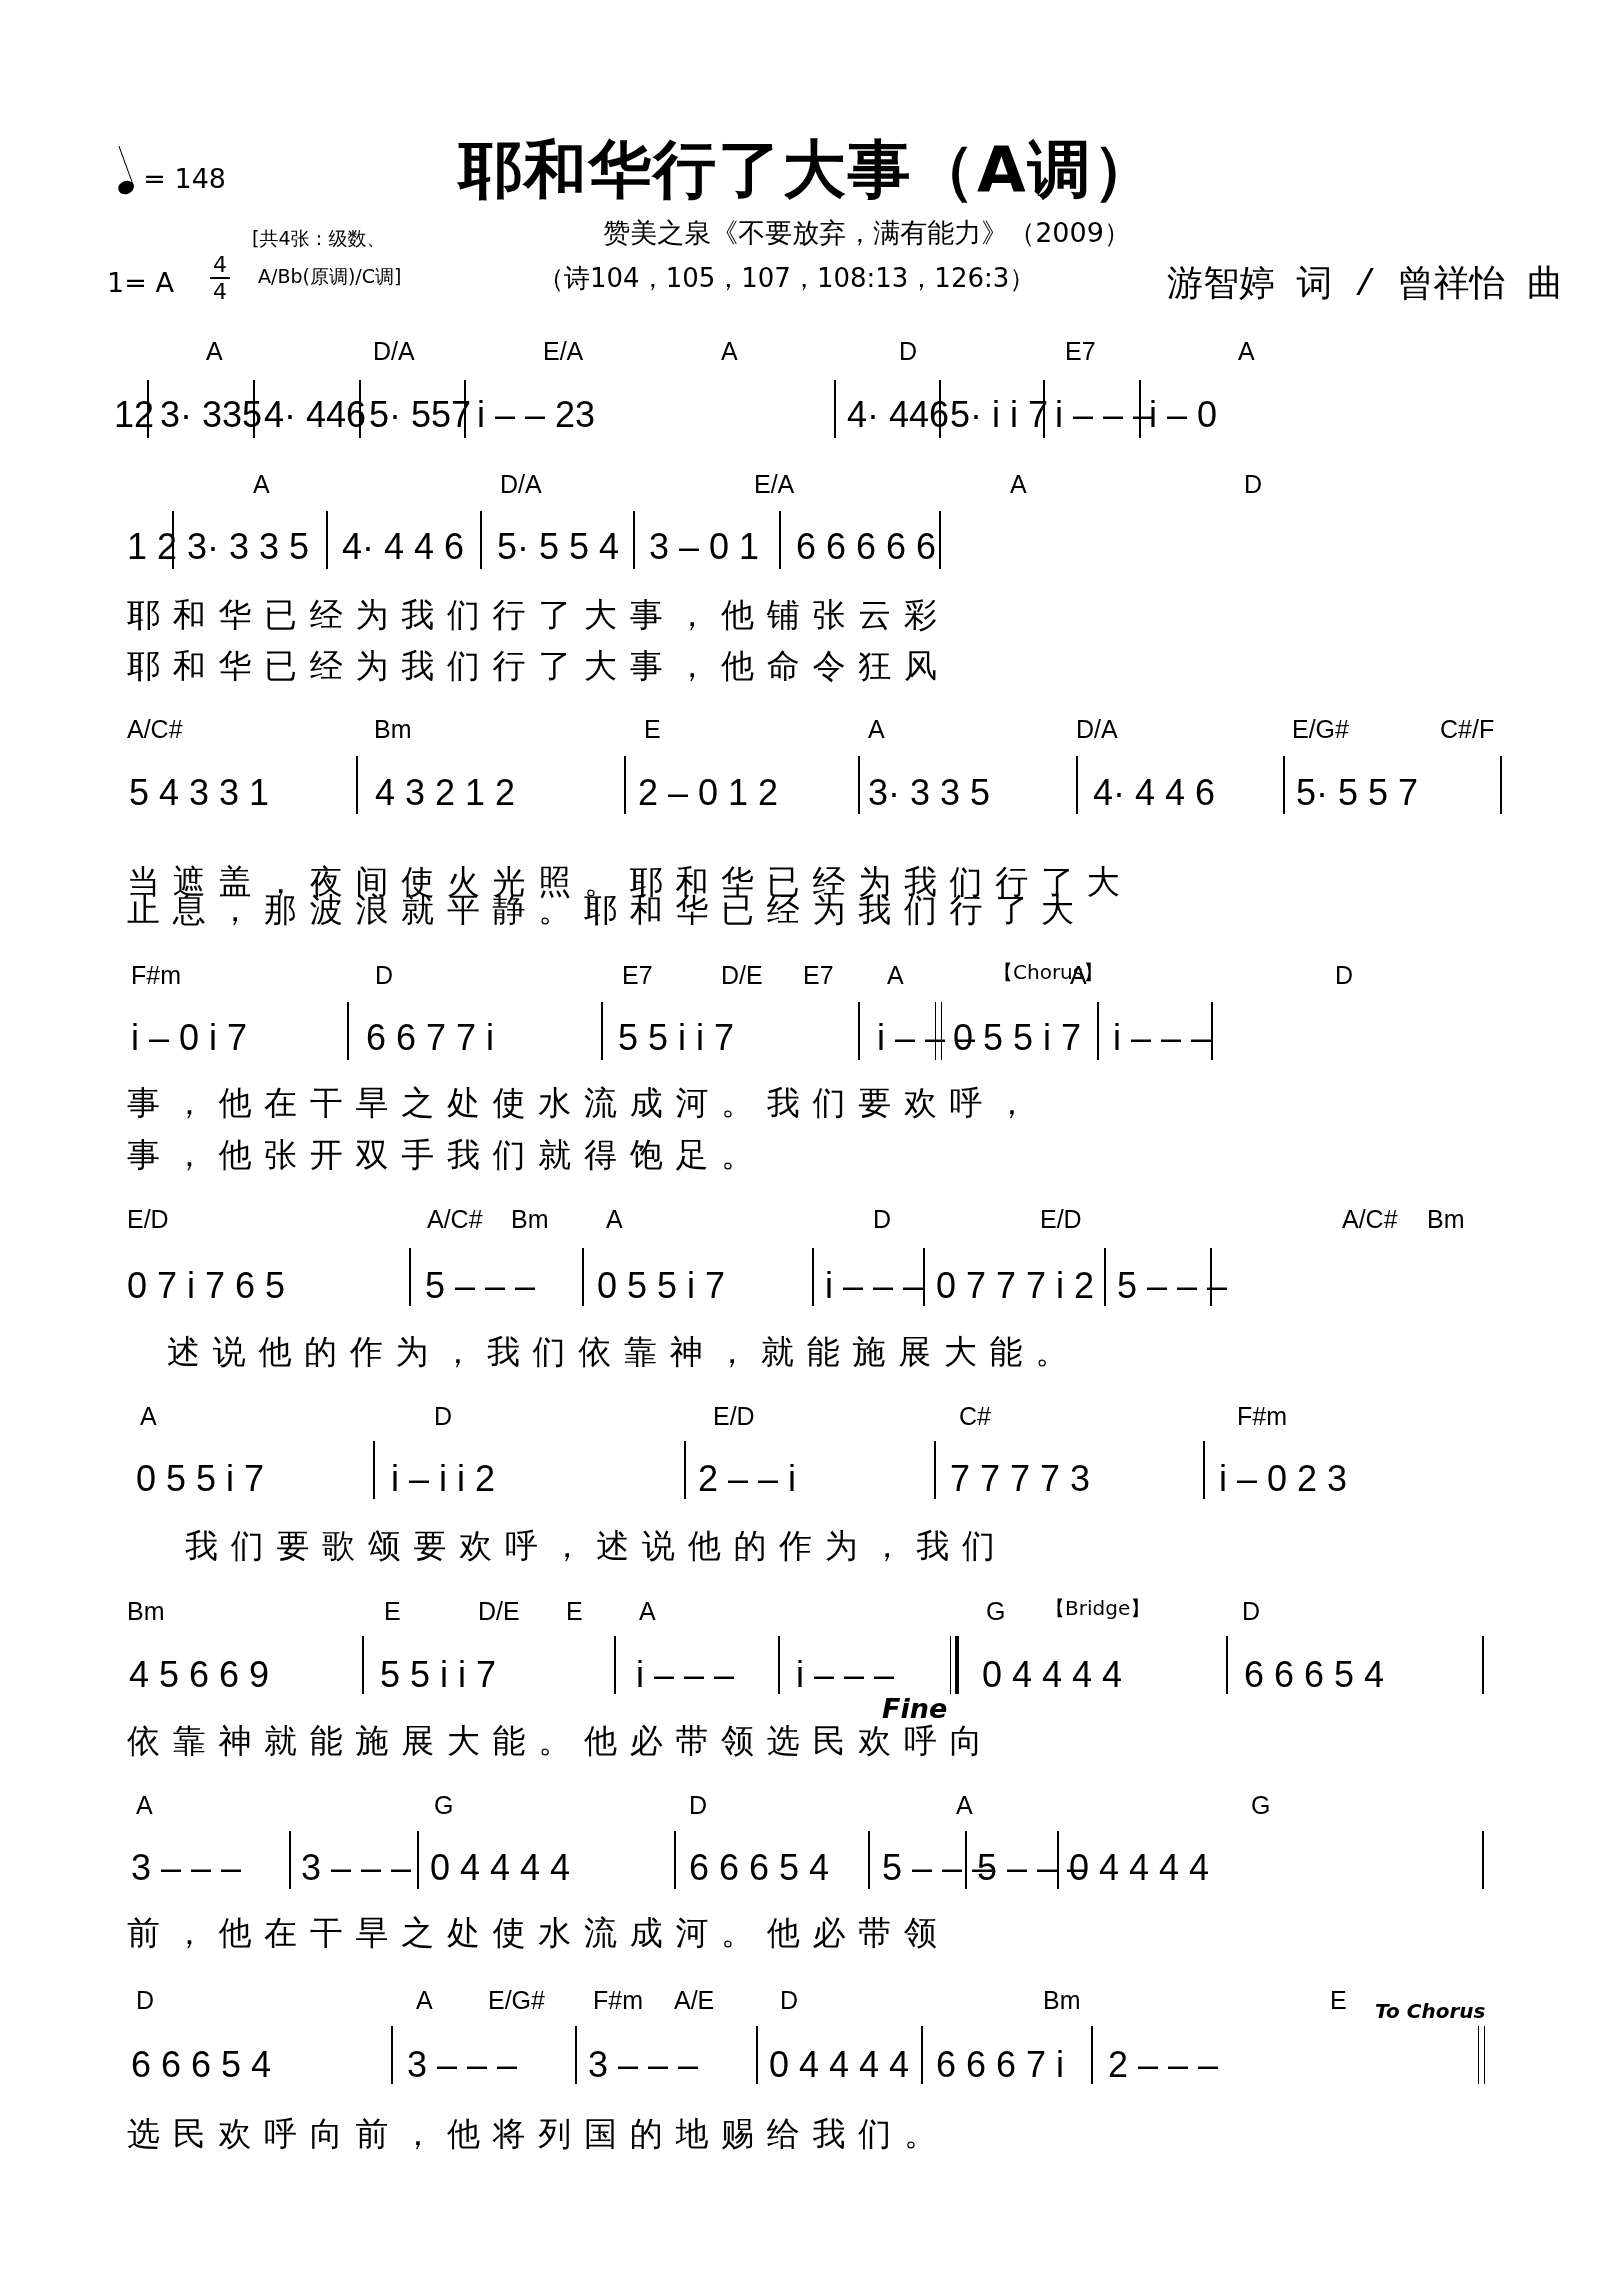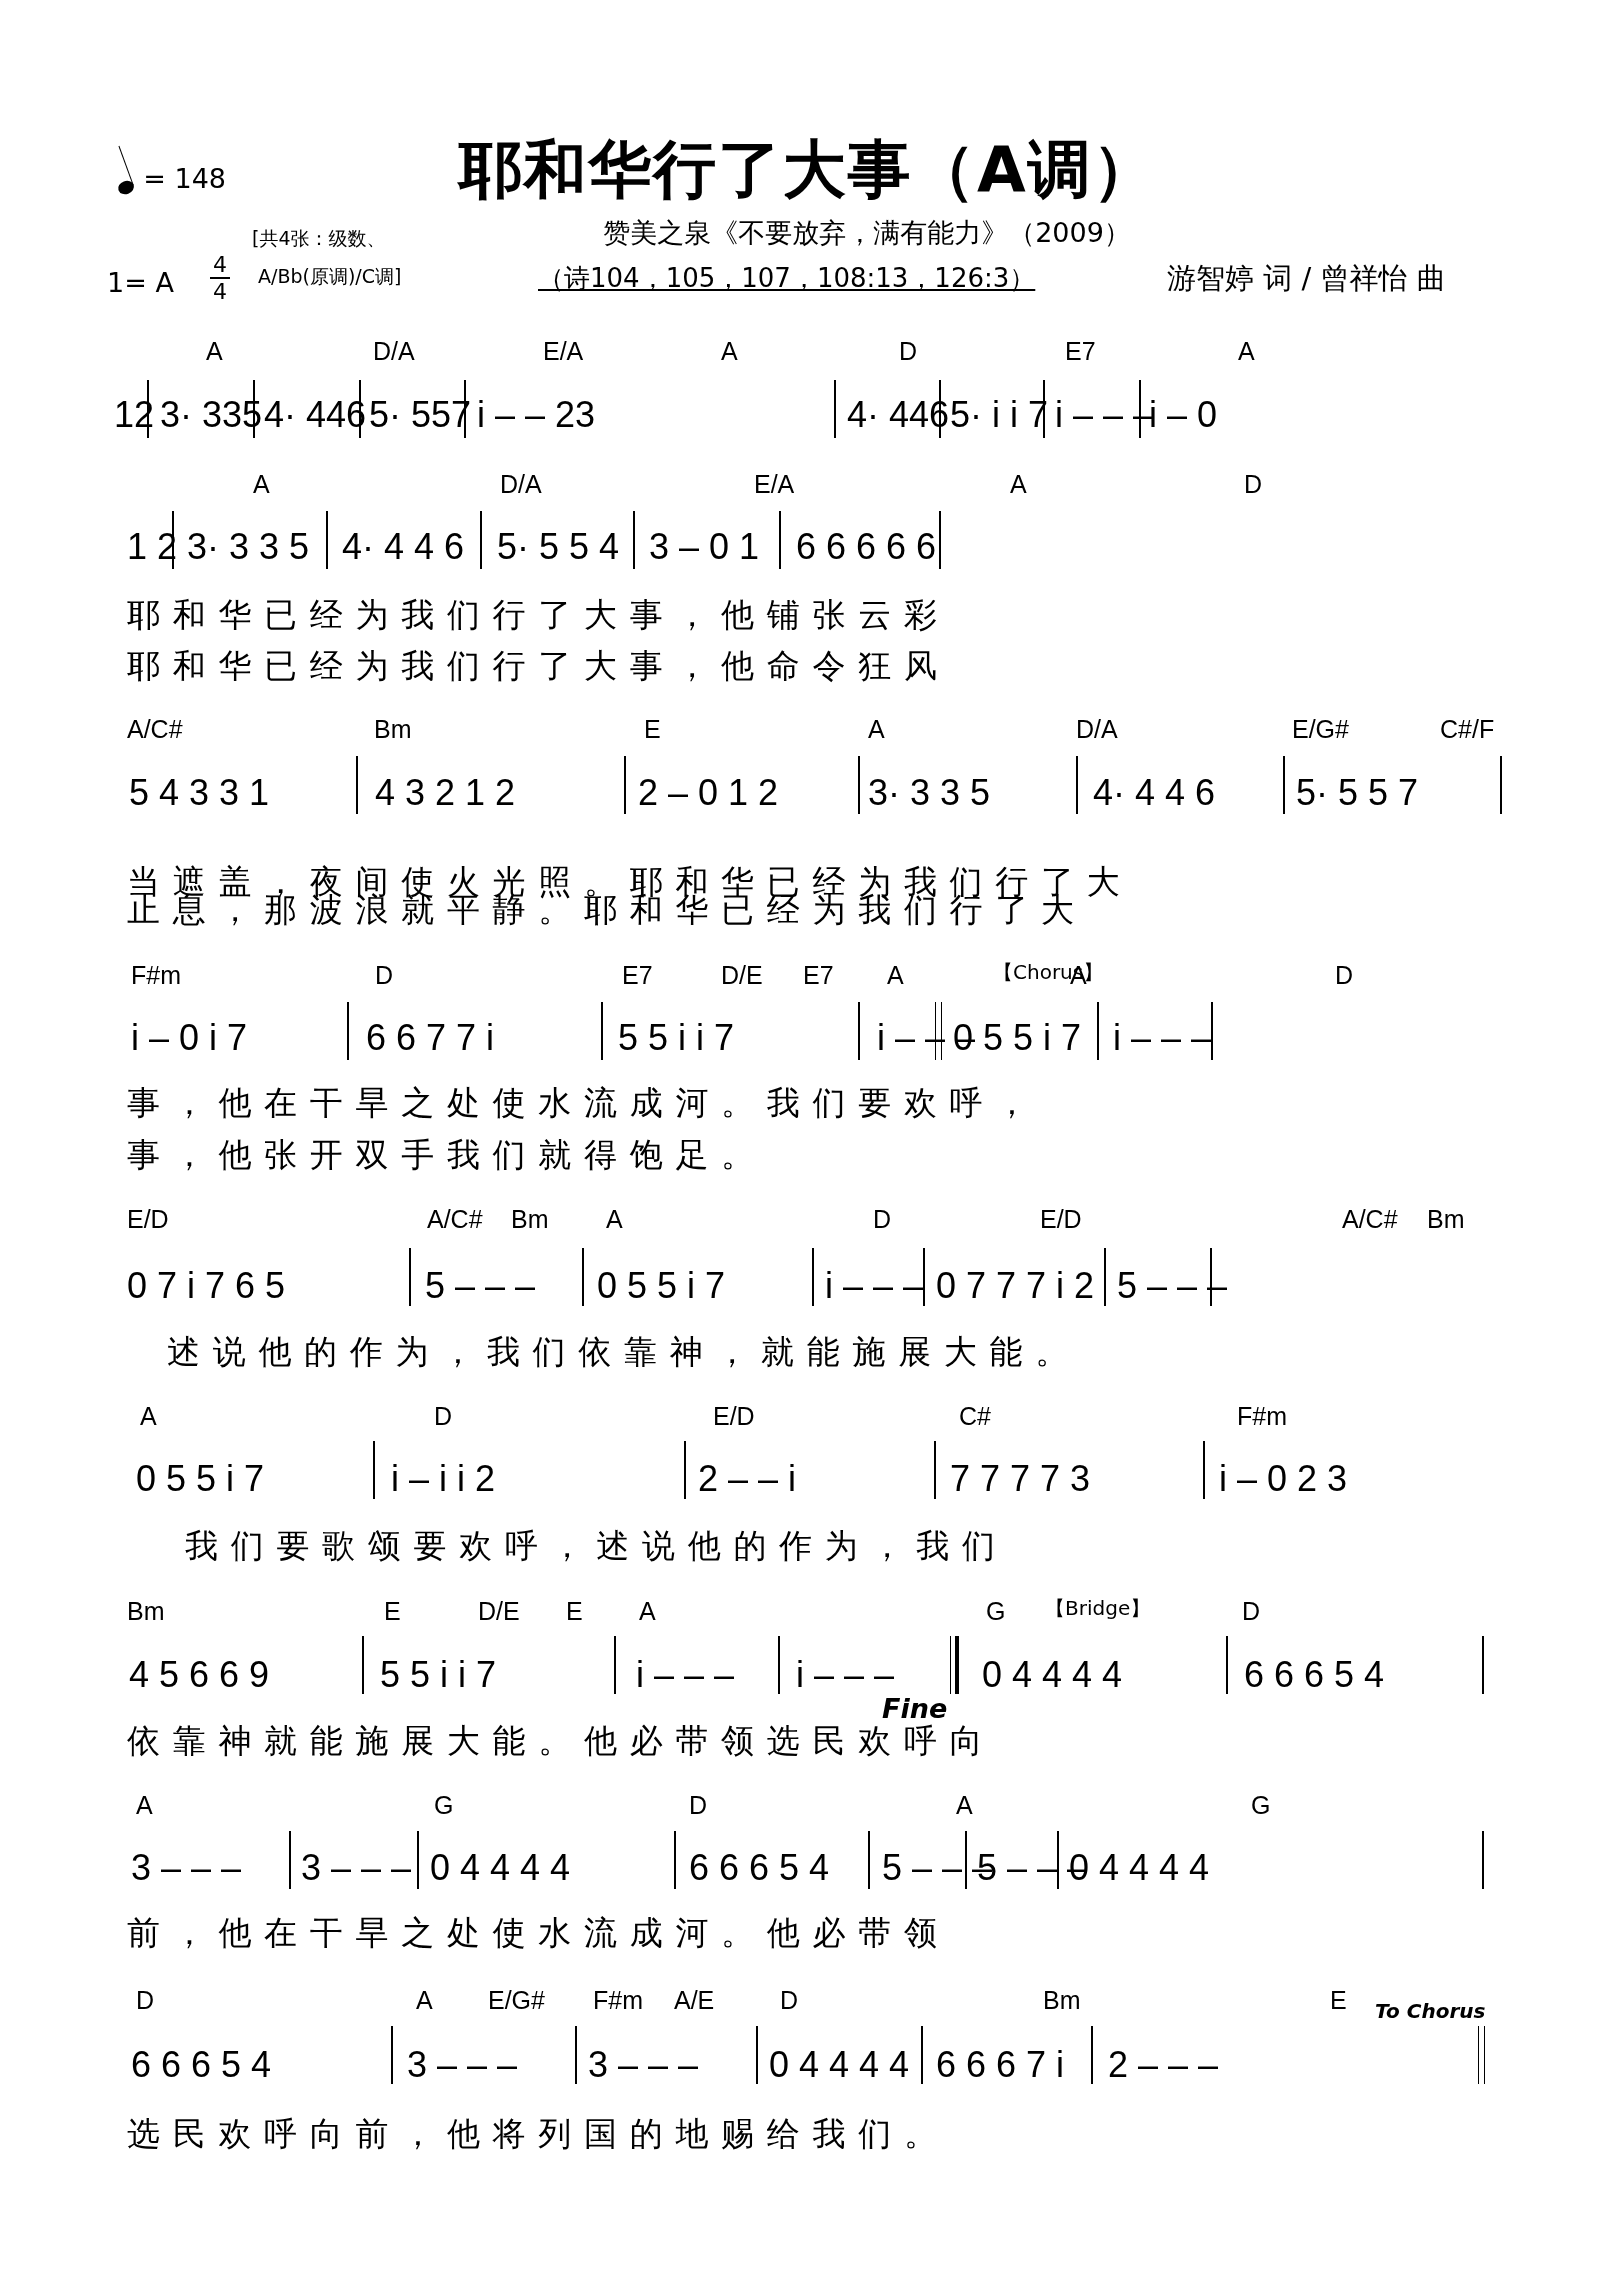--- a/index.html
+++ b/index.html
@@ -6,22 +6,22 @@
   body { width:1616px; height:2285px; position:relative; overflow:hidden;
          font-family:"DejaVu Sans", "Liberation Sans", sans-serif; color:#000; }
   .abs { position:absolute; white-space:nowrap; }
   #title { left:0; width:1616px; top:127px; text-align:center; font-size:63px; font-weight:bold;
            font-family:"DejaVu Sans", sans-serif; letter-spacing:1.8px; }
   #tempo { left:118px; top:163px; font-size:27px; }
   #tempo .note { display:inline-block; width:16.3px; height:12.7px; background:#000; border-radius:50%;
                  transform:rotate(-20deg); position:relative; top:5.4px; margin-right:9px; }
   #tempo .note::after { content:""; position:absolute; right:0px; bottom:5.4px; width:1.8px; height:42px; background:#000; }
   #album { left:0; width:1616px; top:215px; text-align:center; font-size:27px; padding-left:118px; box-sizing:border-box; }
-  #psalms { left:538px; top:261px; font-size:26px;text-decoration:underline; }
-  #credits { left:1167px; top:259px; font-size:29px; }
+  #psalms { left:538px; top:261px; font-size:26px; }
+  #credits { left:1167px; top:259px; font-size:36px;font-family:Liberation Mono, monospace; }
   #sheets1 { left:252px; top:226px; font-size:19px; }
   #sheets2 { left:258px; top:264px; font-size:19px; }
   #keysig { left:107px; top:267px; font-size:27px; }
   #timesig { left:210px; top:253px; font-size:22px; text-align:center; line-height:23.5px; }
   #timesig .bar { display:block; width:20px; height:1.8px; background:#000; margin:0.9px auto; }
 
   .system { position:absolute; left:0; width:1616px; }
   .chord { position:absolute; font-size:25px; font-family:"Liberation Sans", sans-serif; }
   .section { position:absolute; font-size:20px; }
   .notes { position:absolute; font-size:36px; font-family:"Liberation Sans", sans-serif; letter-spacing:0; }

